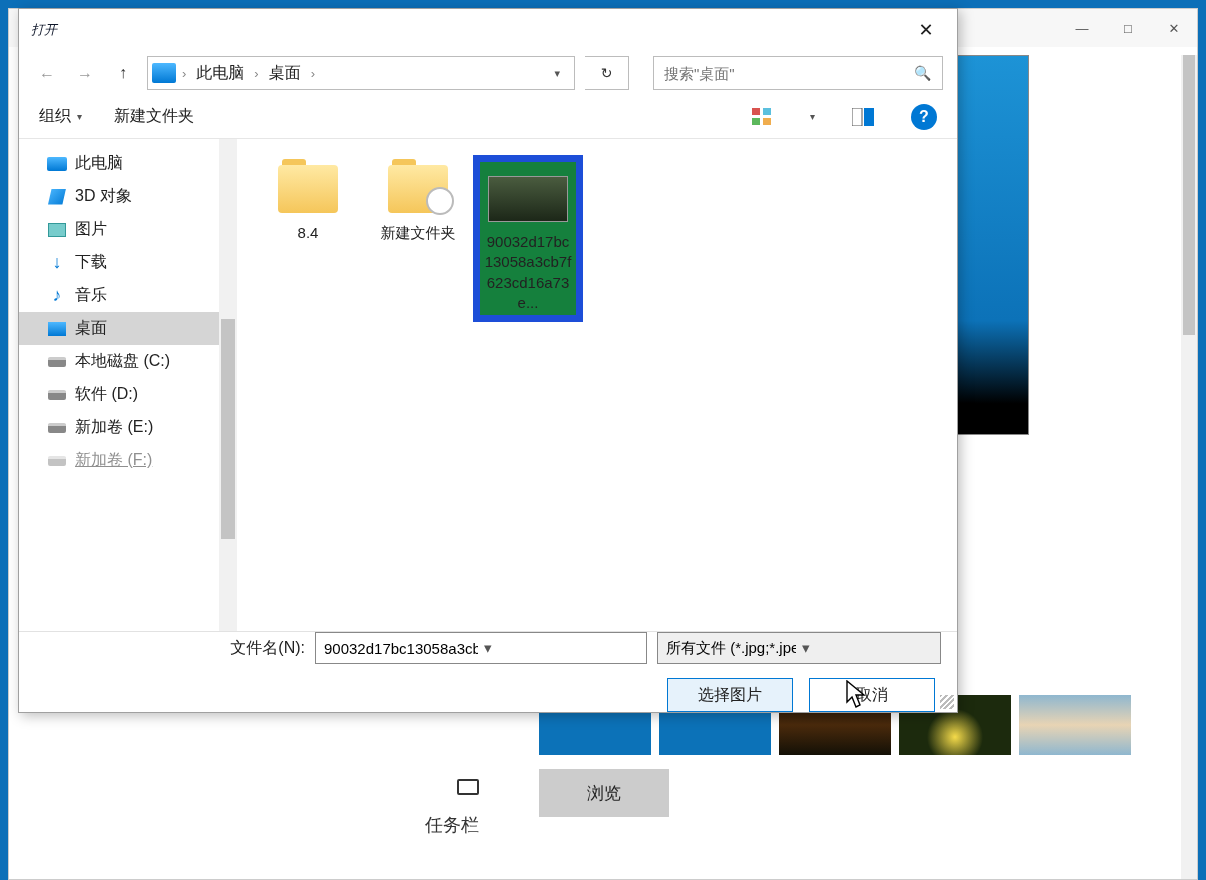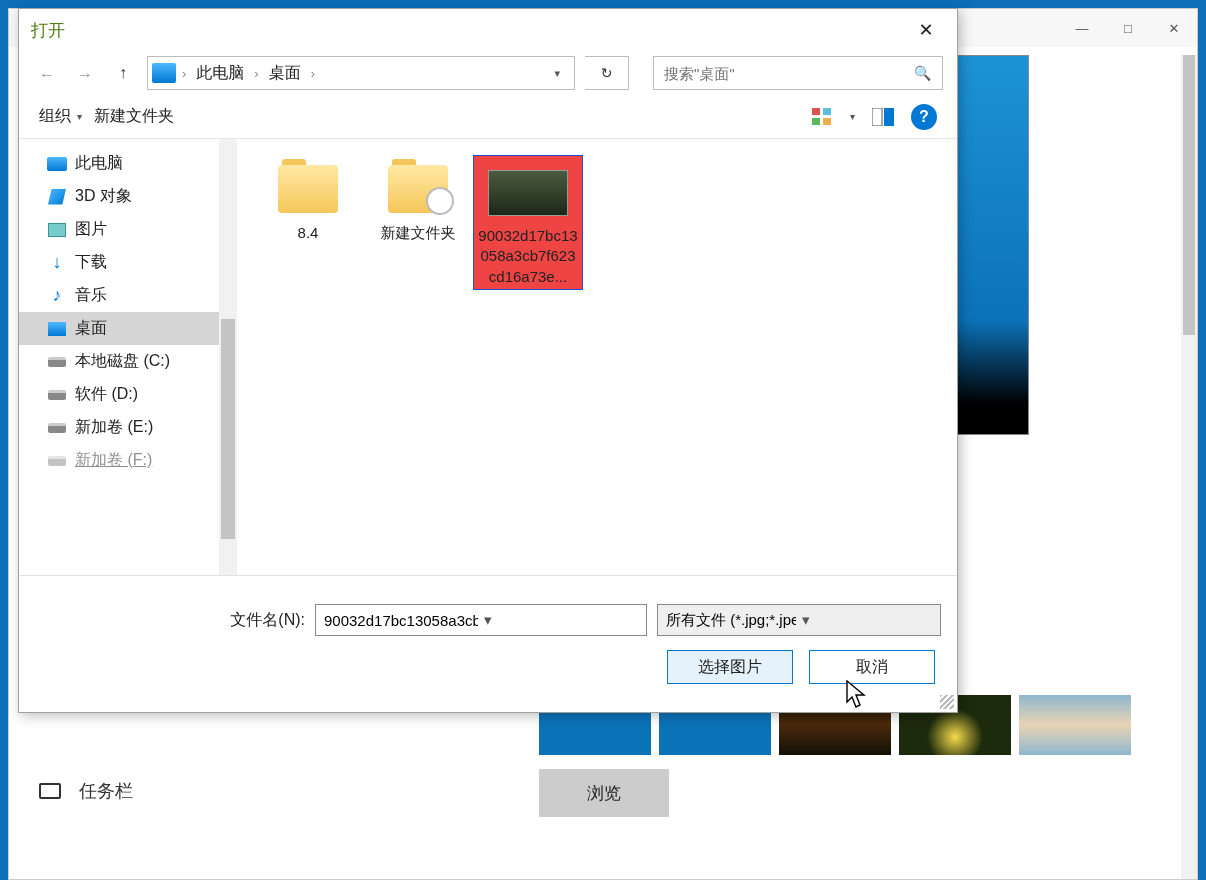--- a/index.html
+++ b/index.html
@@ -43,25 +43,26 @@
   left: 0;
   right: 0;
   bottom: 0;
   display: flex;
 }
 .bg-sidebar {
   width: 500px;
 }
 .bg-sidebar-item {
   display: flex;
-  align-items: center;
+  align-items: flex-end;
   gap: 18px;
   padding: 12px 30px;
   font-size: 18px;
   color: #333;
+  flex-direction: column;
 }
 .bg-sidebar-icon {
   width: 22px;
   height: 16px;
   border: 2px solid #333;
   border-radius: 2px;
 }
 .bg-main {
   flex: 1;
   padding: 0 30px 20px 30px;
@@ -110,22 +111,23 @@
   flex-direction: column;
 }
 .dlg-titlebar {
   height: 42px;
   display: flex;
   align-items: center;
   padding: 0 8px 0 12px;
 }
 .dlg-title {
   flex: 1;
-  font-size: 17px;
-  color: #4d7c0f;
+  font-size: 13px;
+  color: #0f172a;
+  font-style: italic;
 }
 .dlg-close {
   width: 46px;
   height: 32px;
   display: flex;
   align-items: center;
   justify-content: center;
   font-size: 18px;
   color: #222;
 }
@@ -189,21 +191,21 @@
   outline: none;
   font-size: 15px;
   color: #555;
 }
 .dlg-search-icon { color: #555; font-size: 14px;}
 .dlg-toolbar {
   height: 44px;
   display: flex;
   align-items: center;
   padding: 0 20px;
-  gap: 12px;
+  gap: 32px;
   border-bottom: 1px solid #e6e6e6;
 }
 .dlg-tool { font-size: 16px; color: #222; display: flex; align-items: center; gap: 6px; }
 .dlg-tool .caret { font-size: 10px; color: #555; }
 .dlg-tool-spacer { flex: 1; }
 .dlg-viewbtn { width: 32px; height: 28px; display: flex; align-items: center; justify-content: center; }
 .dlg-helpbtn {
   width: 26px;
   height: 26px;
   border-radius: 50%;
@@ -265,22 +267,22 @@
   display: flex;
   align-items: flex-start;
 }
 .file-item {
   width: 110px;
   text-align: center;
   font-size: 15px;
   color: #222;
 }
 .file-item.selected {
-  background: #ef4444;
-  border: 1px solid #1d4ed8;
+  background: #15803d;
+  border: 7px solid #1d4ed8;
 }
 .file-icon-folder {
   width: 60px;
   height: 48px;
   margin: 10px auto 8px;
   background: linear-gradient(180deg, #ffe9a3, #f5c65a);
   border-radius: 4px;
   position: relative;
 }
 .file-icon-folder::before {
@@ -307,21 +309,21 @@
 .file-icon-image {
   width: 80px;
   height: 46px;
   margin: 14px auto 8px;
   background: linear-gradient(180deg, #4a5c3f 0%, #1c2718 100%);
   border: 1px solid #999;
 }
 .file-label { padding: 2px 4px; line-height: 1.35; word-break: break-all; }
 .dlg-bottom {
   border-top: 1px solid #e2e2e2;
-  padding: 28px 16px;
+  padding: 0 16px;
 }
 .dlg-filename-row {
   display: flex;
   align-items: center;
   gap: 10px;
   margin-bottom: 14px;
 }
 .dlg-filename-label {
   width: 270px;
   text-align: right;

